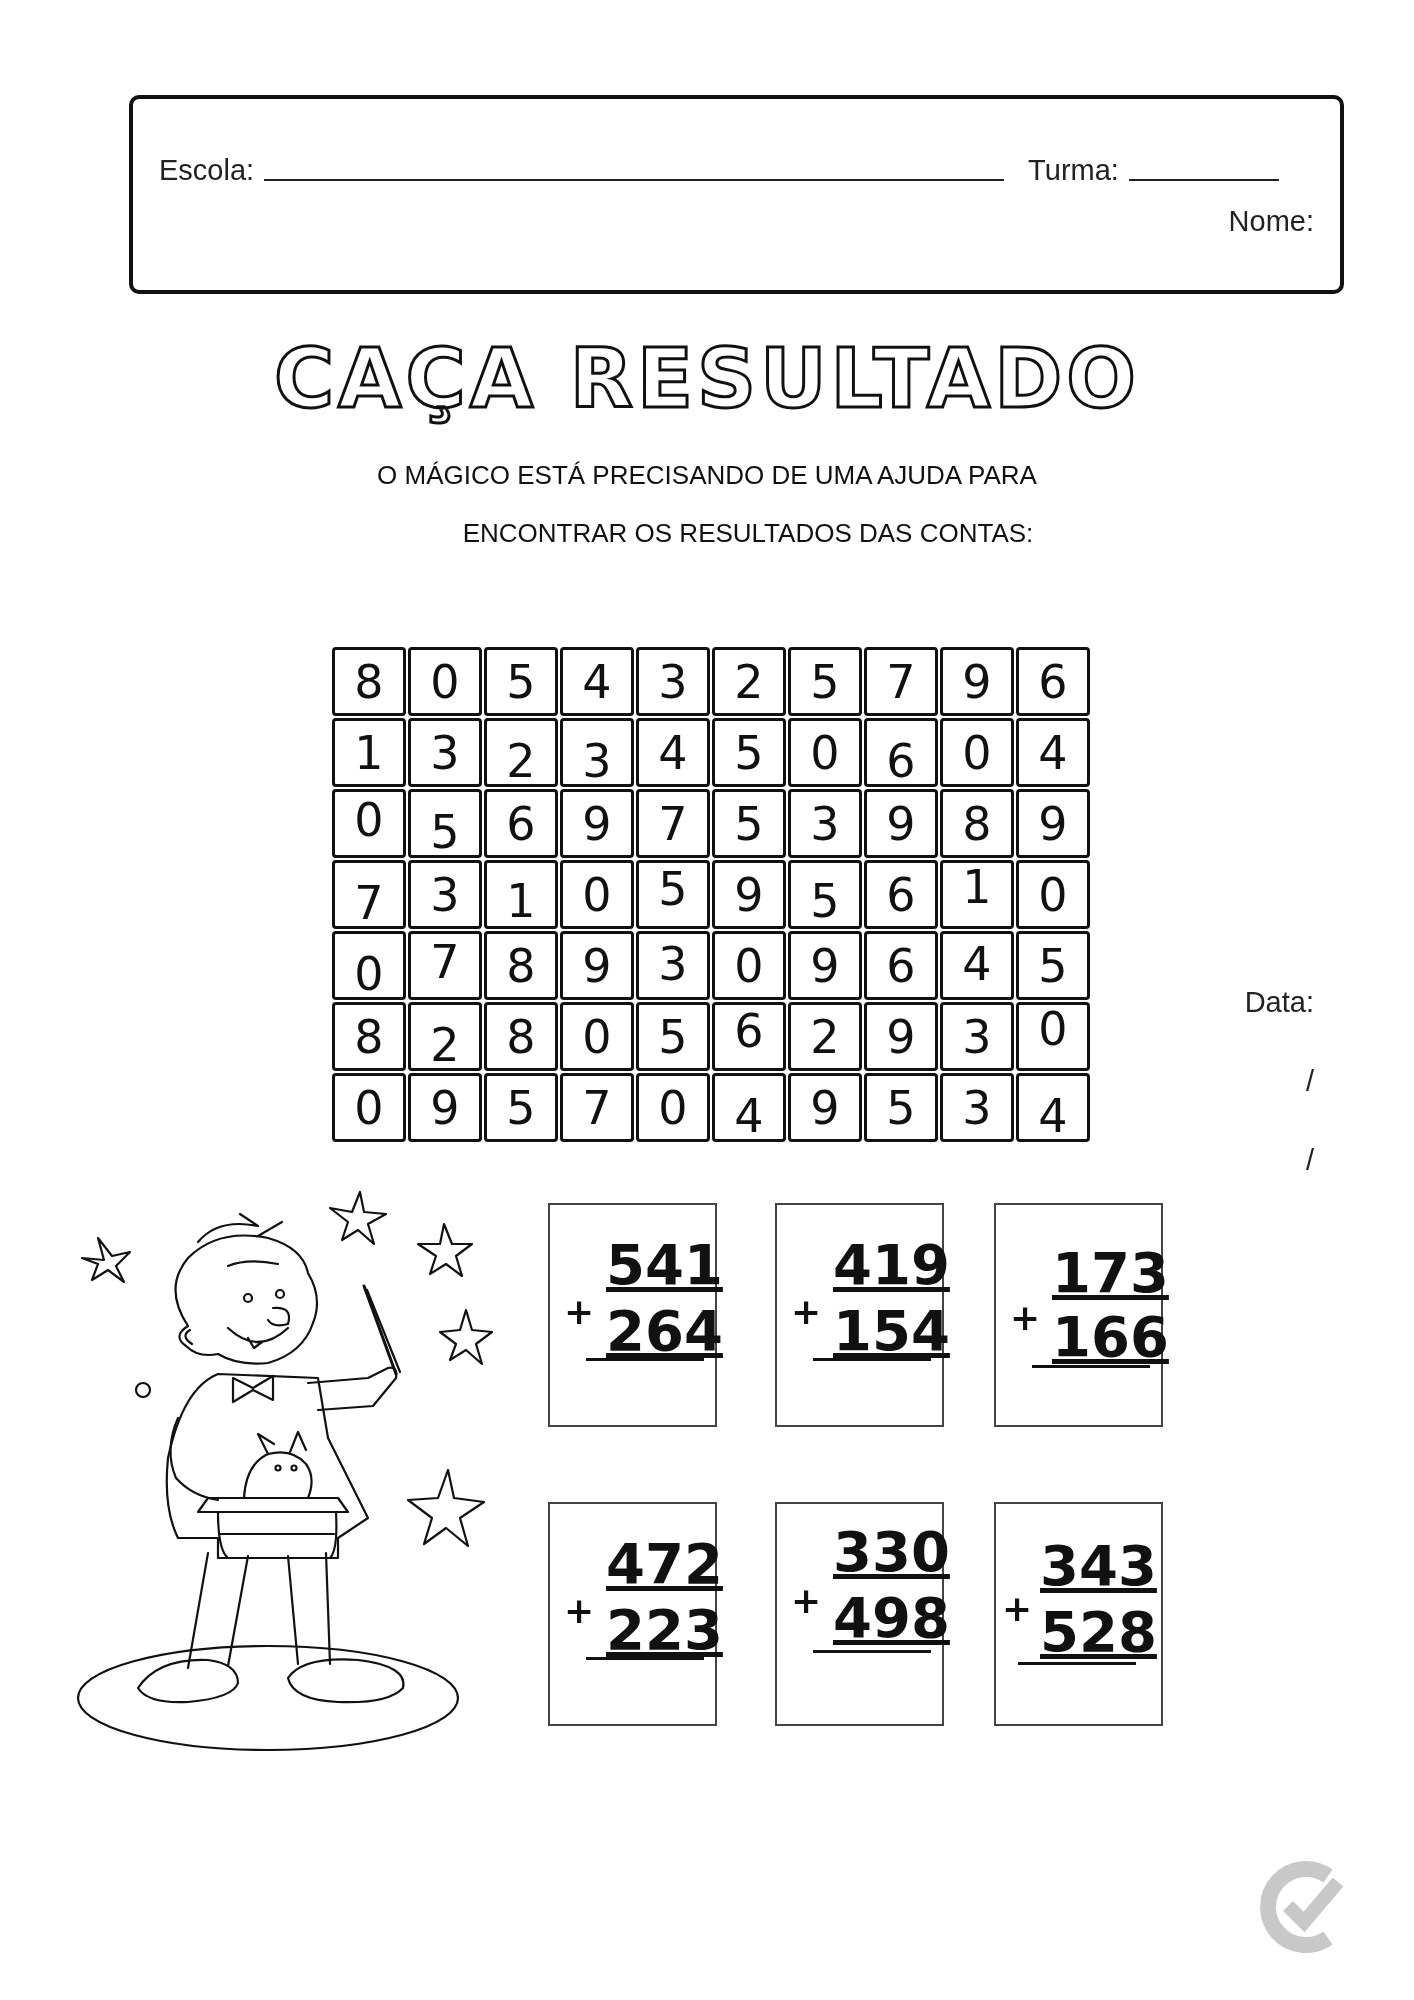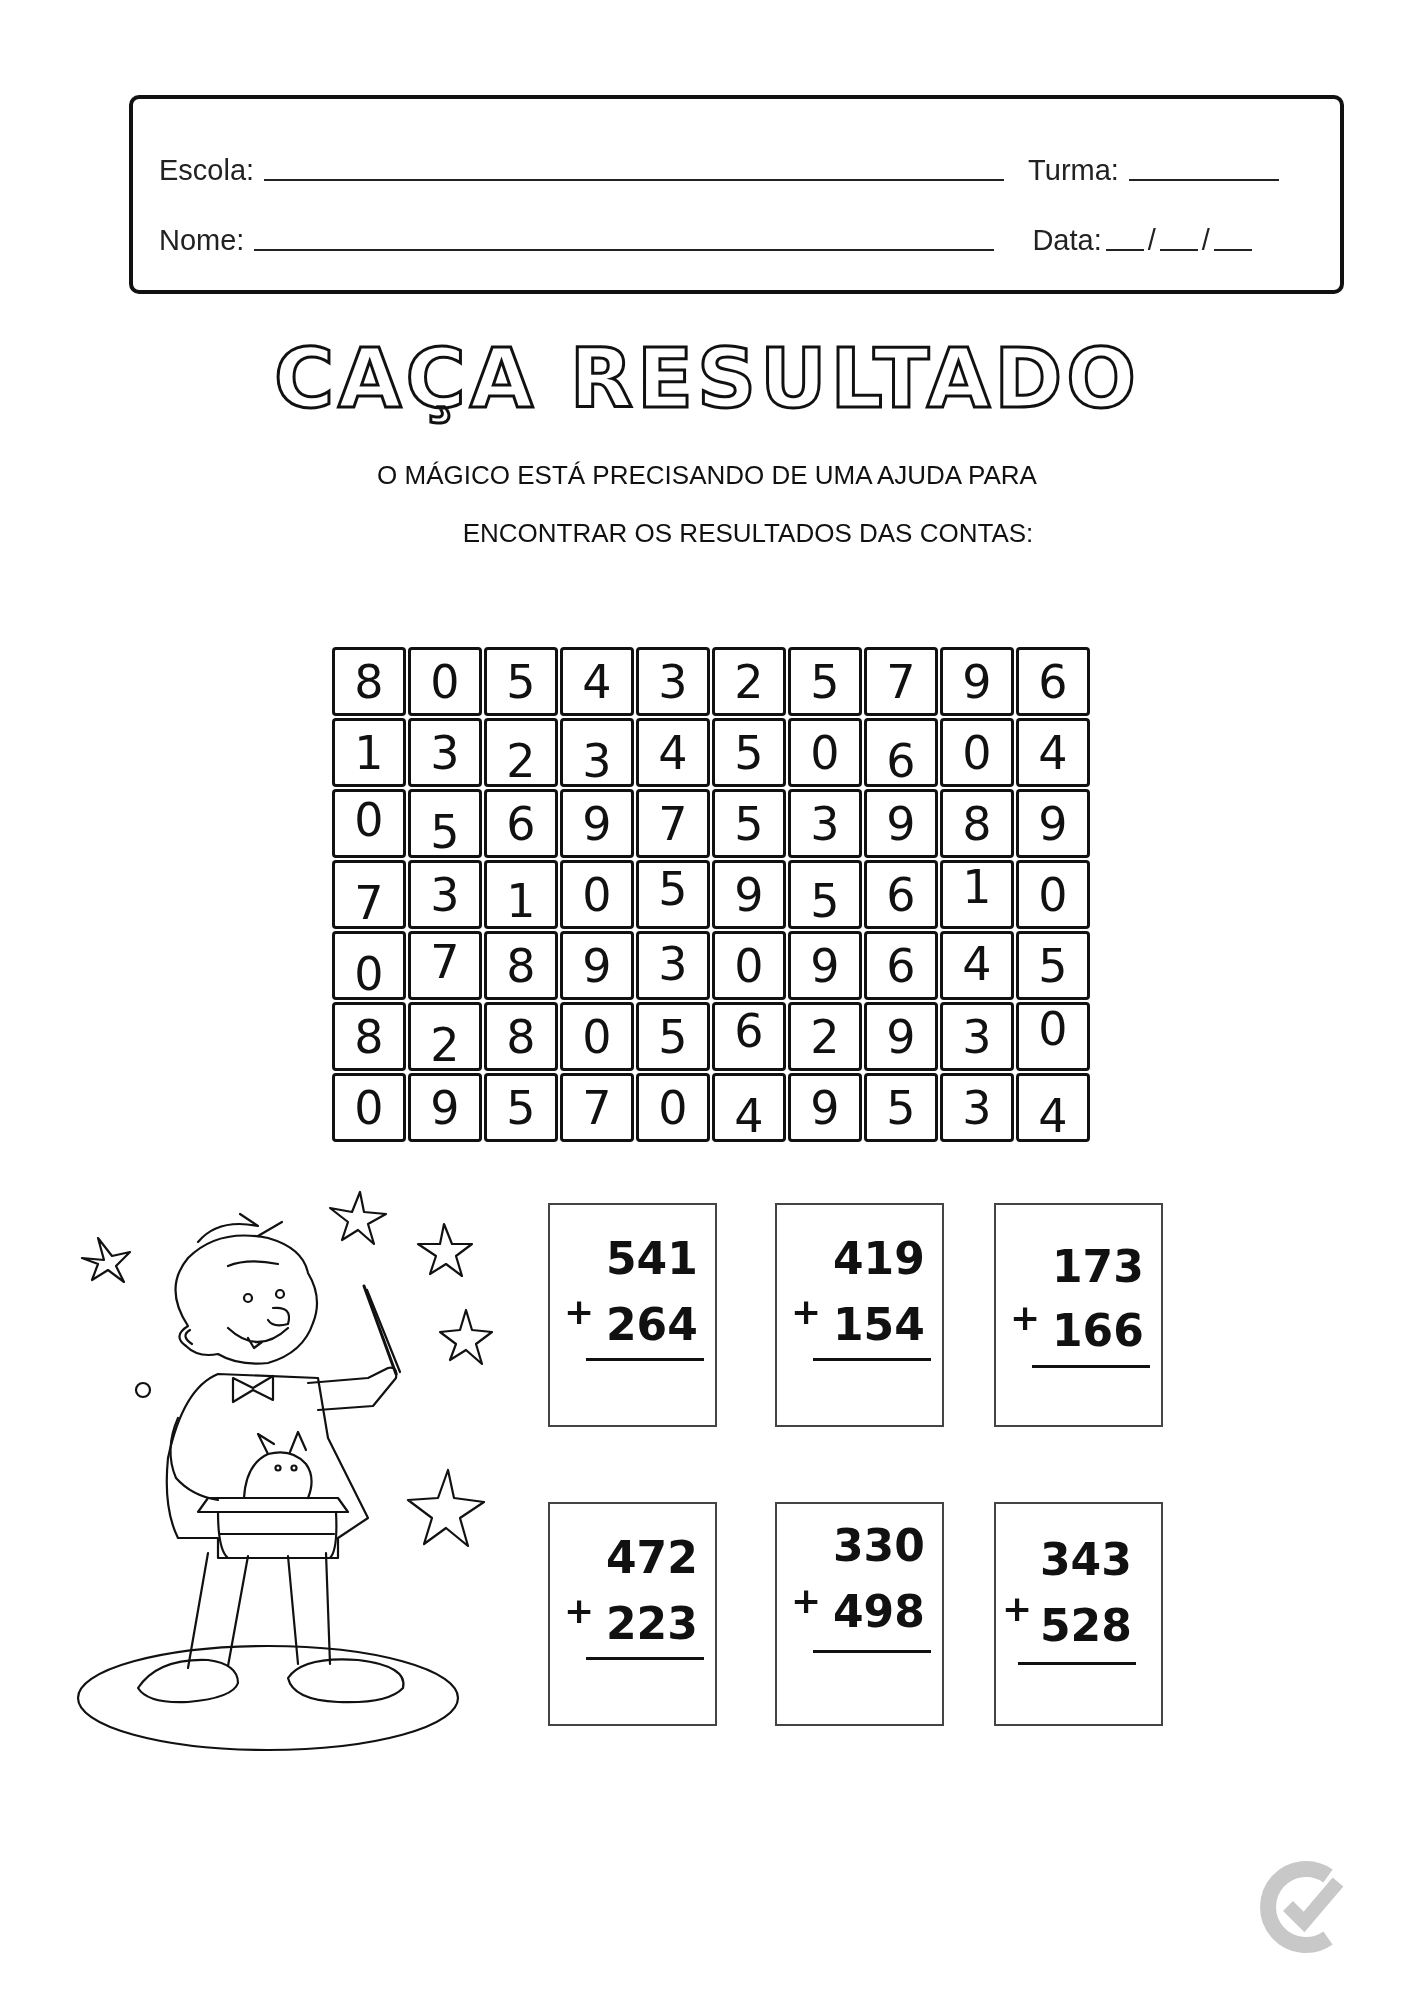--- a/index.html
+++ b/index.html
@@ -3,21 +3,21 @@
 <meta charset="utf-8">
 <style>
   html, body { margin:0; padding:0; background:#ffffff; }
   body { width:1414px; height:2000px; position:relative; overflow:hidden;
          font-family:"DejaVu Sans", "Liberation Sans", sans-serif; color:#111; }
 
   .header-box { position:absolute; left:96px; top:95px; width:1215px; height:199px;
     border:4px solid #111; border-radius:10px; box-sizing:border-box; background:#fff;margin-left:33px; }
   .hrow { position:absolute; left:26px; right:26px; height:40px; display:flex; align-items:flex-end;
     font-family:"Liberation Sans", sans-serif; font-size:29px; color:#222; }
-  .hrow.r1 { top:48px; } .hrow.r2 { top:118px; }
+  .hrow.r1 { top:48px; } .hrow.r2 { top:106px;flex-direction:column; }
   .hlabel { white-space:nowrap; }
   .hline { border-bottom:2px solid #222; height:1px; margin:0 0 6px 10px; }
   .hrow .grow { flex:0 0 740px; }
   .hrow .sp { width:24px; }
   .turma-line { flex:0 0 150px; }
   .date-seg { flex:0 0 38px; margin-left:4px; }
   .slash { margin-left:4px; }
 
   .title { position:absolute; left:0; width:1414px; top:338px; text-align:center;
     font-family:"DejaVu Sans", sans-serif; font-weight:bold; font-size:82px; letter-spacing:4px;
@@ -29,21 +29,21 @@
 
   .grid { position:absolute; left:332px; top:647px; display:grid;
     grid-template-columns:repeat(10, 74px); grid-auto-rows:69px; column-gap:2px; row-gap:2px; }
   .cell { border:3px solid #111; border-radius:4px; box-sizing:border-box; background:#fff;
     display:flex; align-items:center; justify-content:center;
     font-family:"DejaVu Sans", sans-serif; font-size:46px; line-height:1; }
   .cell span { position:relative; }
 
   .card { position:absolute; width:169px; height:224px; border:2px solid #444; box-sizing:border-box; background:#fff; }
   .card .n1, .card .n2 { position:absolute; left:56px; font-family:"DejaVu Sans", sans-serif;
-    font-weight:bold; font-size:44px; line-height:1; }
+    font-weight:bold; font-size:56px; line-height:1;text-decoration:underline; }
   .card .n1 { top:32px; } .card .n2 { top:98px; }
   .card .plus { position:absolute; left:14px; top:86px; font-family:"DejaVu Sans", sans-serif; font-weight:bold; font-size:36px; }
   .card .rule { position:absolute; left:36px; width:118px; height:3px; background:#111; top:153px; }
 
   .magician { position:absolute; left:68px; top:1178px; width:440px; height:580px; }
   .logo { position:absolute; left:1258px; top:1852px; width:92px; height:110px; }
 </style>
 </head>
 <body>
 

